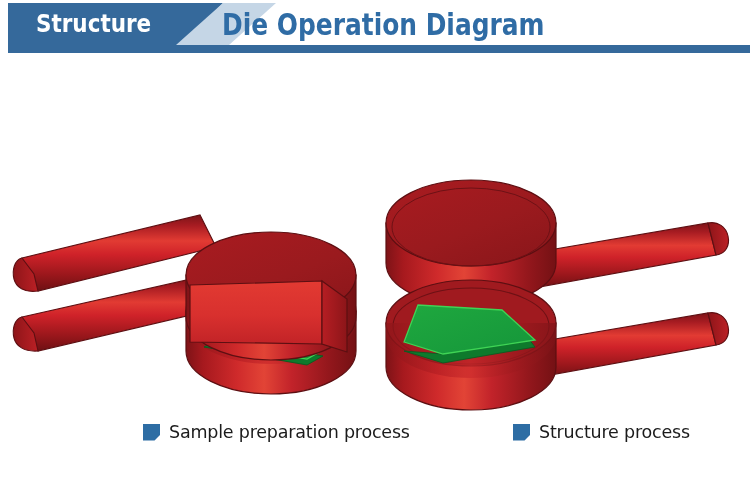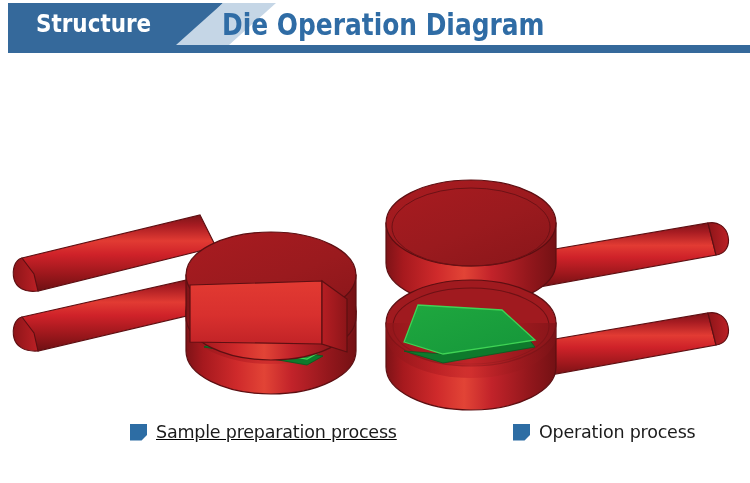--- a/index.html
+++ b/index.html
@@ -88,21 +88,21 @@
     left: 0; top: 422px;
     width: 750px;
     height: 40px;
   }
   .legend-item {
     position: absolute;
     display: flex;
     align-items: center;
     white-space: nowrap;
   }
-  #legend-item-0 { left: 130px; top: 0px; text-decoration: underline; }
+  #legend-item-0 { left: 143px; top: 0px; }
   #legend-item-1 { left: 513px; top: 0px; }
   .legend-swatch {
     width: 17px;
     height: 17px;
     background: #2d6da4;
     clip-path: polygon(0 0, 100% 0, 100% 68%, 68% 100%, 0 100%);
     margin-right: 9px;
     flex: none;
   }
   .legend-label {
@@ -254,15 +254,15 @@
 </svg>
 </div>
 
 <div id="legend">
   <div class="legend-item" id="legend-item-0">
     <span class="legend-swatch"></span>
     <span class="legend-label">Sample preparation process</span>
   </div>
   <div class="legend-item" id="legend-item-1">
     <span class="legend-swatch"></span>
-    <span class="legend-label">Operation process</span>
+    <span class="legend-label">Structure process</span>
   </div>
 </div>
 
 </body></html>

